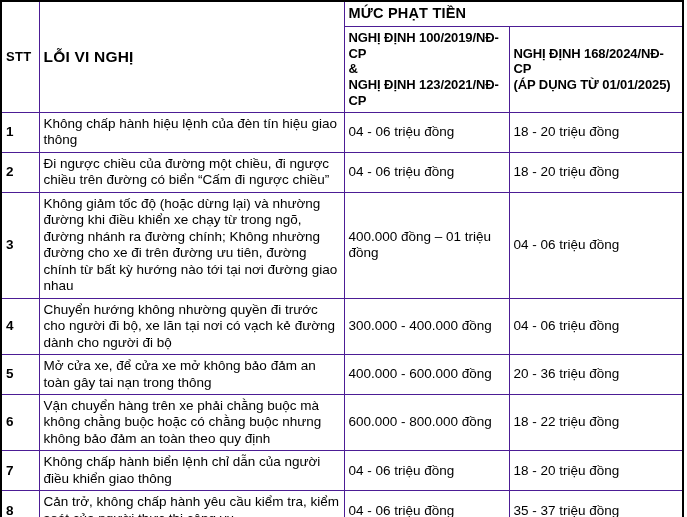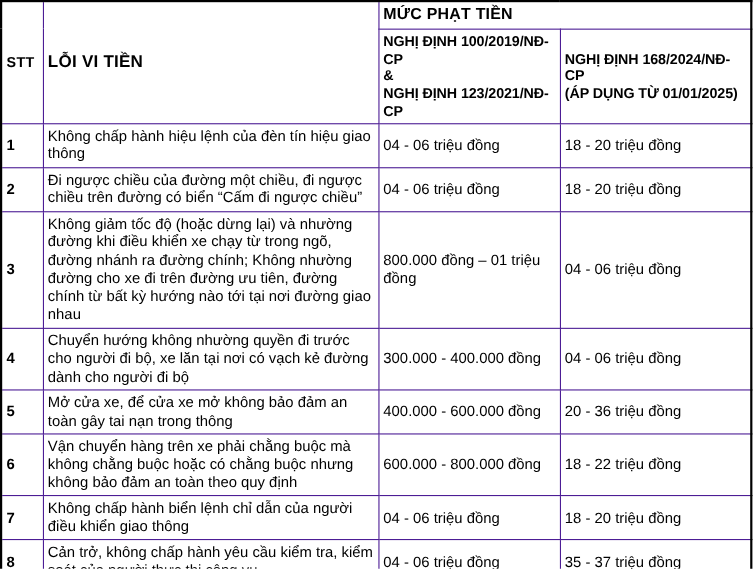--- a/index.html
+++ b/index.html
@@ -107,21 +107,21 @@
   <table class="penalty-table">
     <colgroup>
       <col class="c-stt">
       <col class="c-loi">
       <col class="c-nd1">
       <col class="c-nd2">
     </colgroup>
     <thead>
       <tr>
         <th class="th-stt" rowspan="2">STT</th>
-        <th class="th-loi" rowspan="2">LỖI VI TIỀN</th>
+        <th class="th-loi" rowspan="2">LỖI VI NGHỊ</th>
         <th class="th-muc" colspan="2">MỨC PHẠT TIỀN</th>
       </tr>
       <tr>
         <th class="th-nd">NGHỊ ĐỊNH 100/2019/NĐ-CP
 &amp;
 NGHỊ ĐỊNH 123/2021/NĐ-CP</th>
         <th class="th-nd">NGHỊ ĐỊNH 168/2024/NĐ-CP
 (ÁP DỤNG TỪ 01/01/2025)</th>
       </tr>
     </thead>
@@ -134,21 +134,21 @@
         </tr>
         <tr>
           <td class="cell-stt">2</td>
           <td class="cell-loi">Đi ngược chiều của đường một chiều, đi ngược chiều trên đường có biển “Cấm đi ngược chiều”</td>
           <td class="cell-fee">04 - 06 triệu đồng</td>
           <td class="cell-fee">18 - 20 triệu đồng</td>
         </tr>
         <tr>
           <td class="cell-stt">3</td>
           <td class="cell-loi">Không giảm tốc độ (hoặc dừng lại) và nhường đường khi điều khiển xe chạy từ trong ngõ, đường nhánh ra đường chính; Không nhường đường cho xe đi trên đường ưu tiên, đường chính từ bất kỳ hướng nào tới tại nơi đường giao nhau</td>
-          <td class="cell-fee">800.000 đồng – 01 triệu đồng</td>
+          <td class="cell-fee">400.000 đồng – 01 triệu đồng</td>
           <td class="cell-fee">04 - 06 triệu đồng</td>
         </tr>
         <tr>
           <td class="cell-stt">4</td>
           <td class="cell-loi">Chuyển hướng không nhường quyền đi trước cho người đi bộ, xe lăn tại nơi có vạch kẻ đường dành cho người đi bộ</td>
           <td class="cell-fee">300.000 - 400.000 đồng</td>
           <td class="cell-fee">04 - 06 triệu đồng</td>
         </tr>
         <tr>
           <td class="cell-stt">5</td>

